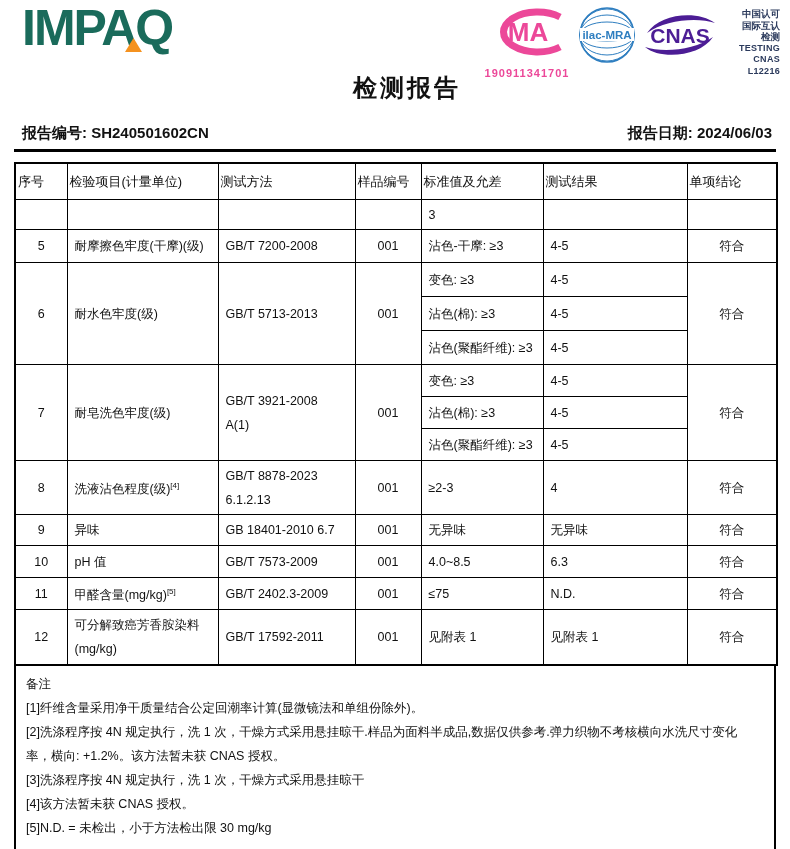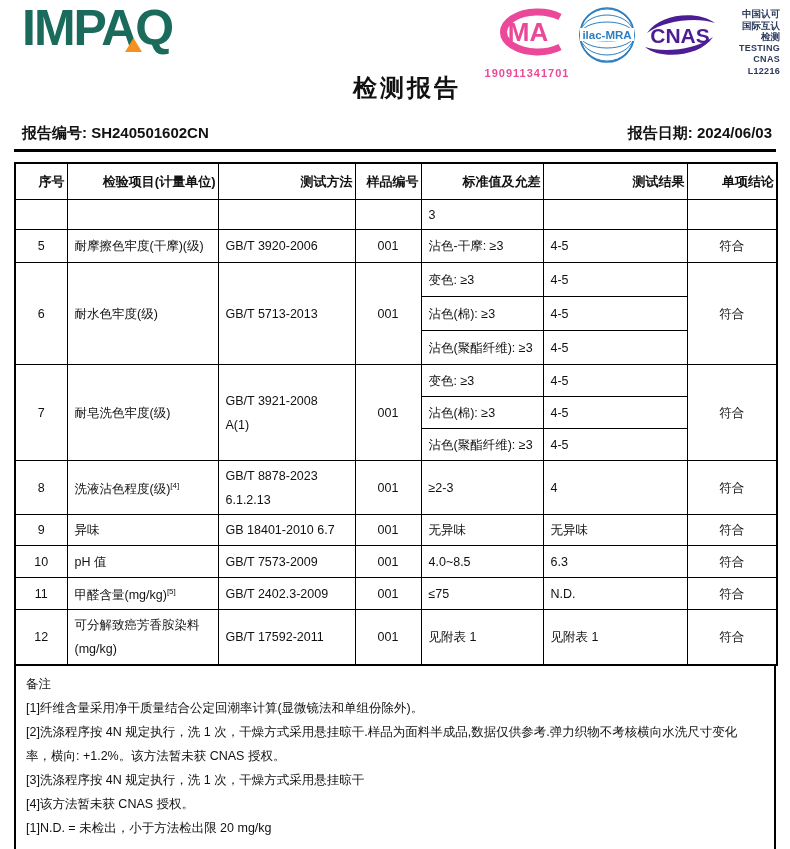--- a/index.html
+++ b/index.html
@@ -24,21 +24,21 @@
     font-size:24px;font-weight:bold;letter-spacing:3px;}
   .meta{position:absolute;left:14px;top:124px;width:762px;height:24px;font-size:15px;font-weight:bold;}
   .meta-left{position:absolute;left:8px;top:0;}
   .meta-right{position:absolute;right:4px;top:0;}
   .rule{position:absolute;left:14px;top:149px;width:762px;height:3px;background:#000;}
   
   .sheet{position:absolute;left:14px;top:162px;width:762px;}
   table{border-collapse:collapse;width:762px;table-layout:fixed;border:2px solid #000;}
   th,td{border:1px solid #000;padding:2px 7px;font-size:12.5px;vertical-align:middle;
     overflow:hidden;word-break:break-all;}
-  thead th{font-weight:bold;font-size:13px;text-align:right;height:31px;padding:2px 2px;}
+  thead th{font-weight:normal;font-size:13px;text-align:left;height:31px;padding:2px 2px;}
   td.c{text-align:center;padding:2px 2px;}
   .cl{line-height:24px;}
   sup{font-size:8px;vertical-align:super;}
   
   .notes{width:762px;box-sizing:border-box;border:2px solid #000;border-top:none;
     padding:6px 12px 10px 10px;font-size:12.5px;background:#fff;}
   .notes p{margin:0;line-height:24px;}
 </style>
 </head>
 <body>
@@ -149,21 +149,21 @@
             </td>
           </tr>
           <tr style="height: 33px;">
             <td class="c">
               <div class="cl">5</div>
             </td>
             <td>
               <div class="cl">耐摩擦色牢度(干摩)(级)</div>
             </td>
             <td>
-              <div class="cl">GB/T 3920-2006</div>
+              <div class="cl">GB/T 7200-2008</div>
             </td>
             <td class="c">
               <div class="cl">001</div>
             </td>
             <td>
               <div class="cl">沾色-干摩: ≥3</div>
             </td>
             <td>
               <div class="cl">4-5</div>
             </td>
@@ -369,16 +369,16 @@
           </tr>
         </tbody>
     </table>
 
     <div class="notes">
       <p>备注</p>
       <p>[1]纤维含量采用净干质量结合公定回潮率计算(显微镜法和单组份除外)。</p>
       <p>[2]洗涤程序按 4N 规定执行，洗 1 次，干燥方式采用悬挂晾干.样品为面料半成品,数据仅供参考.弹力织物不考核横向水洗尺寸变化率，横向: +1.2%。该方法暂未获 CNAS 授权。</p>
       <p>[3]洗涤程序按 4N 规定执行，洗 1 次，干燥方式采用悬挂晾干</p>
       <p>[4]该方法暂未获 CNAS 授权。</p>
-      <p>[1]N.D. = 未检出，小于方法检出限  20 mg/kg</p>
+      <p>[5]N.D. = 未检出，小于方法检出限  30 mg/kg</p>
     </div>
   </div>
 </div>
 
 </body></html>

